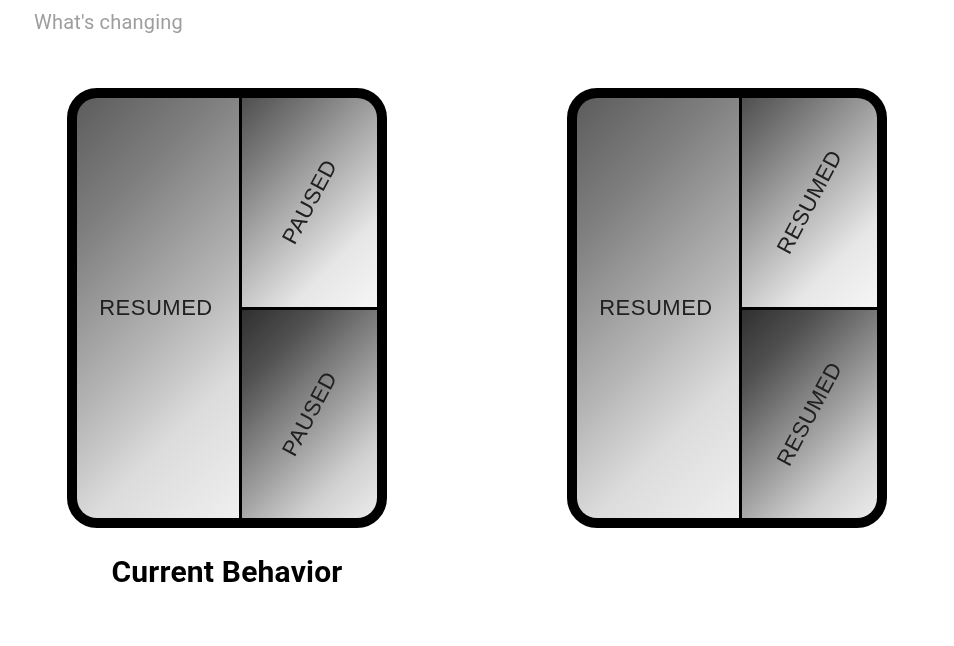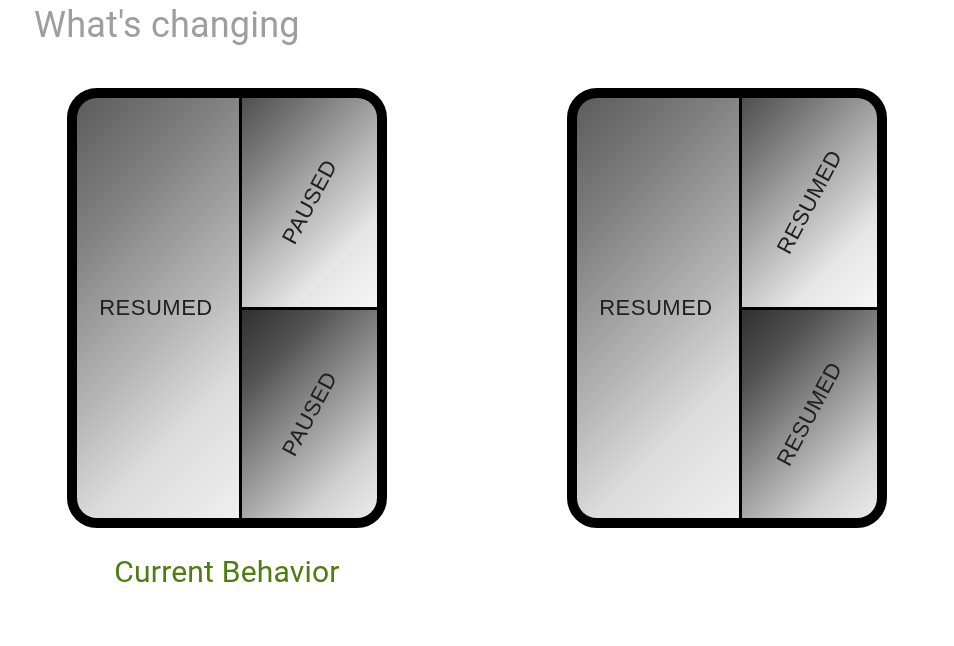--- a/index.html
+++ b/index.html
@@ -5,23 +5,23 @@
   * { box-sizing: border-box; margin: 0; padding: 0; }
   body {
     font-family: "Google Sans", "Product Sans", -apple-system, BlinkMacSystemFont, "Segoe UI", Roboto, sans-serif;
     background: #ffffff;
     width: 954px;
     height: 646px;
     position: relative;
   }
   .heading {
     position: absolute;
-    top: 4px;
+    top: 10px;
     left: 34px;
-    font-size: 36px;
+    font-size: 20px;
     font-weight: 400;
     color: #9e9e9e;
     letter-spacing: 0.2px;
   }
   .devices-row {
     position: absolute;
     top: 88px;
     left: 0;
     width: 100%;
     display: flex;
@@ -88,22 +88,22 @@
     font-size: 22px;
     font-weight: 400;
     font-family: Arial, Helvetica, sans-serif;
     color: #202020;
     letter-spacing: 0.5px;
     white-space: nowrap;
   }
   .caption {
     margin-top: 26px;
     font-size: 30px;
-    font-weight: 400;
-    color: #4d7c0f;
+    font-weight: 700;
+    color: #000000;
     letter-spacing: 0.2px;
   }
 </style>
 </head>
 <body>
 
 <div class="heading">What's changing</div>
 
 <div class="devices-row">
 

